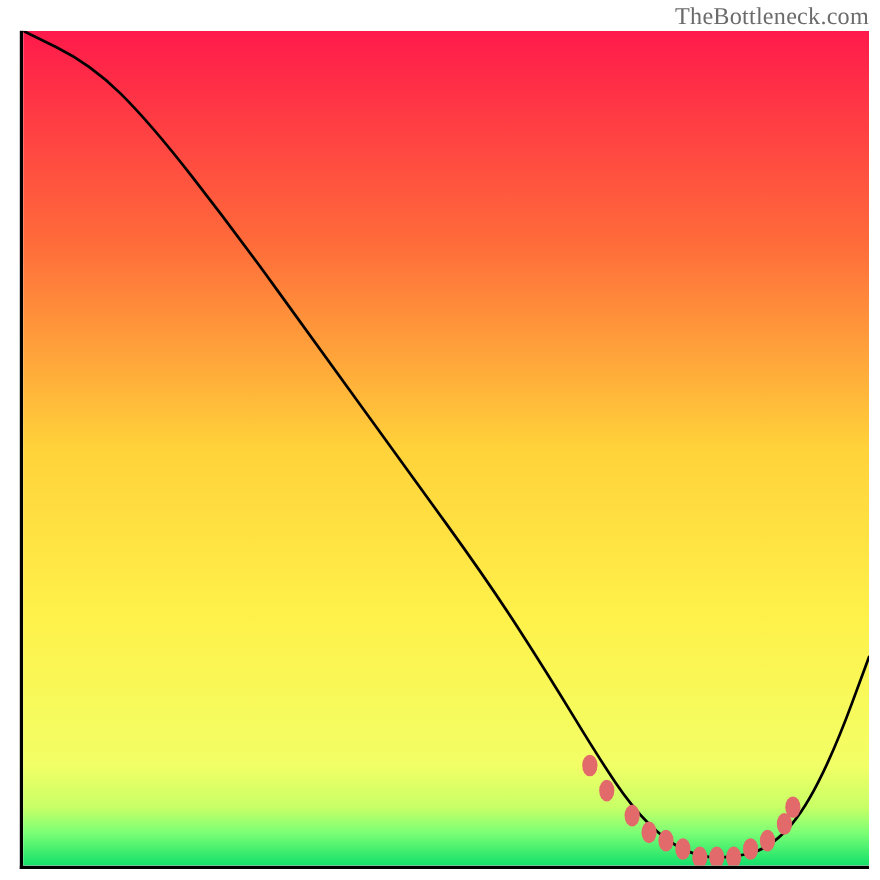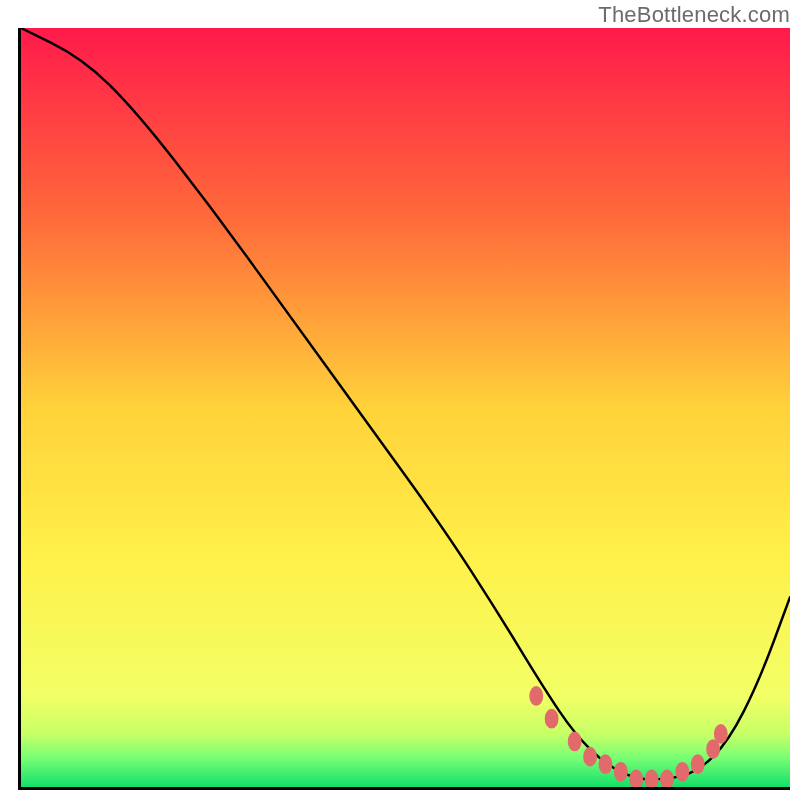--- a/index.html
+++ b/index.html
@@ -9,20 +9,21 @@
     height: 800px;
     overflow: hidden;
     font-family: Arial, Helvetica, sans-serif;
     background: #fff;
   }
   .frame {
     position: relative;
     width: 800px;
     height: 800px;
     box-sizing: border-box;
+    font-family: Liberation Serif, serif;
   }
   
   .watermark {
     position: absolute;
     top: 2px;
     right: 10px;
     color: #6b6b6b;
     font-size: 22px;
     font-weight: 500;
     letter-spacing: 0.2px;

